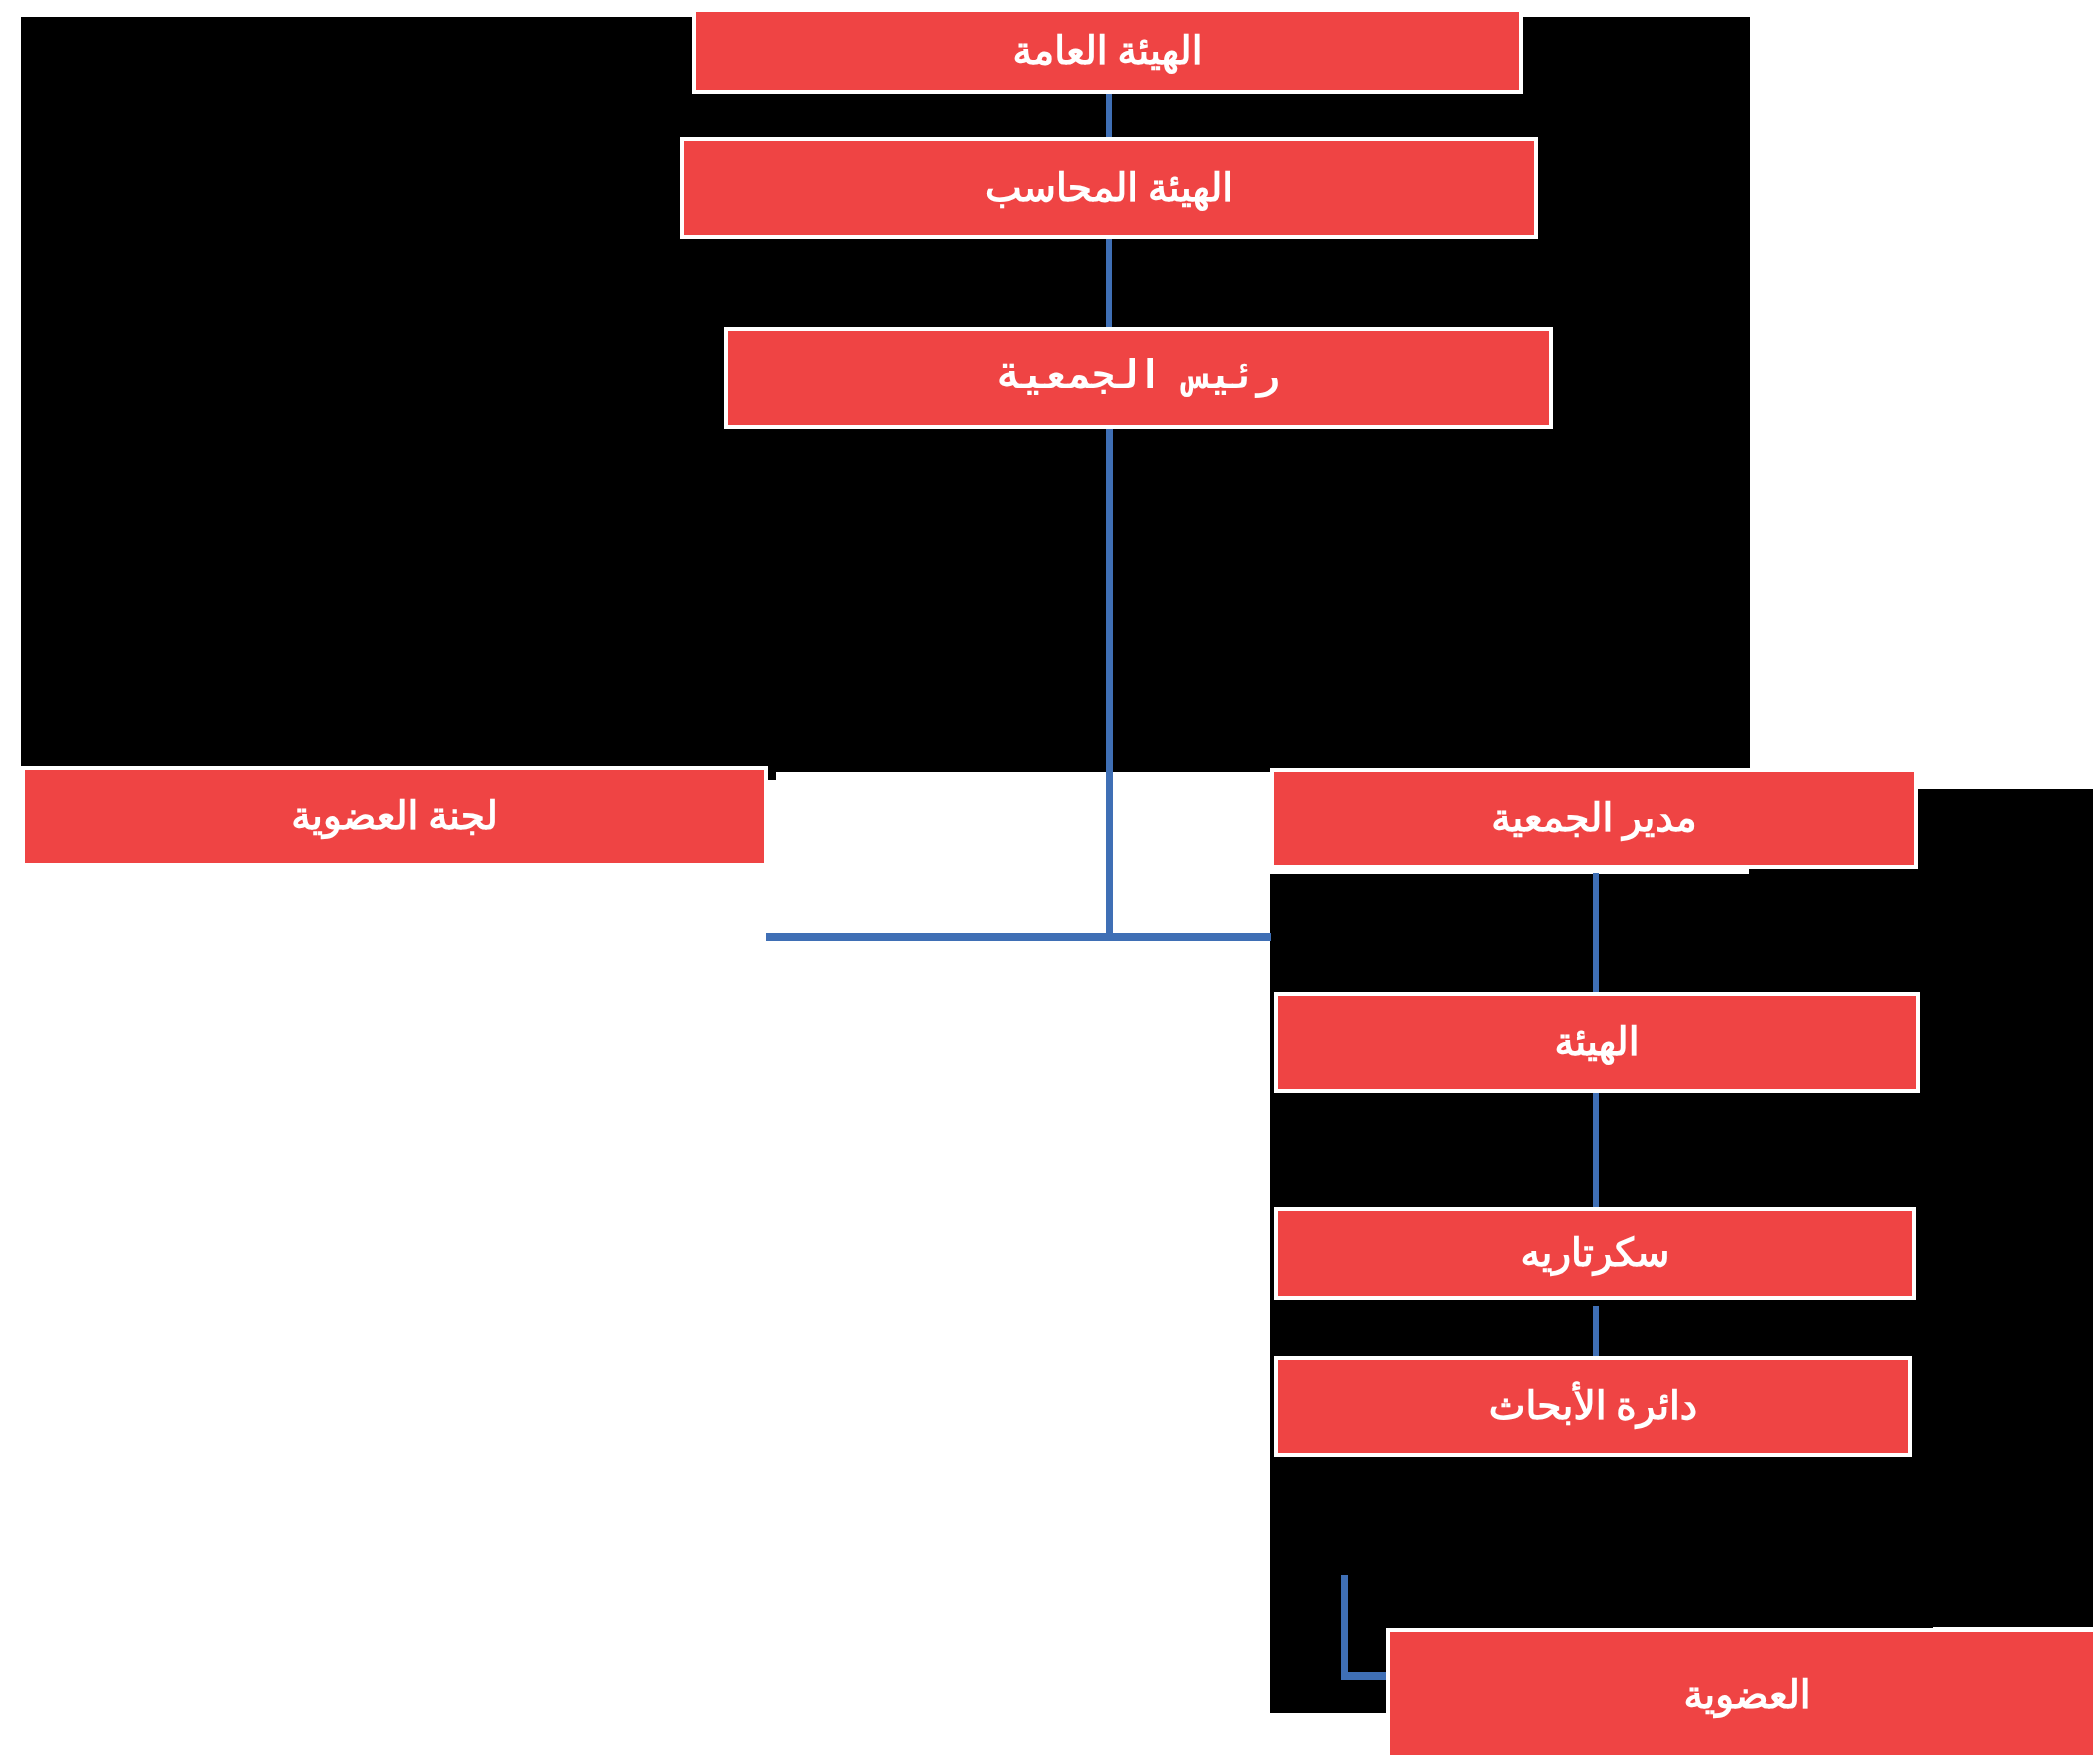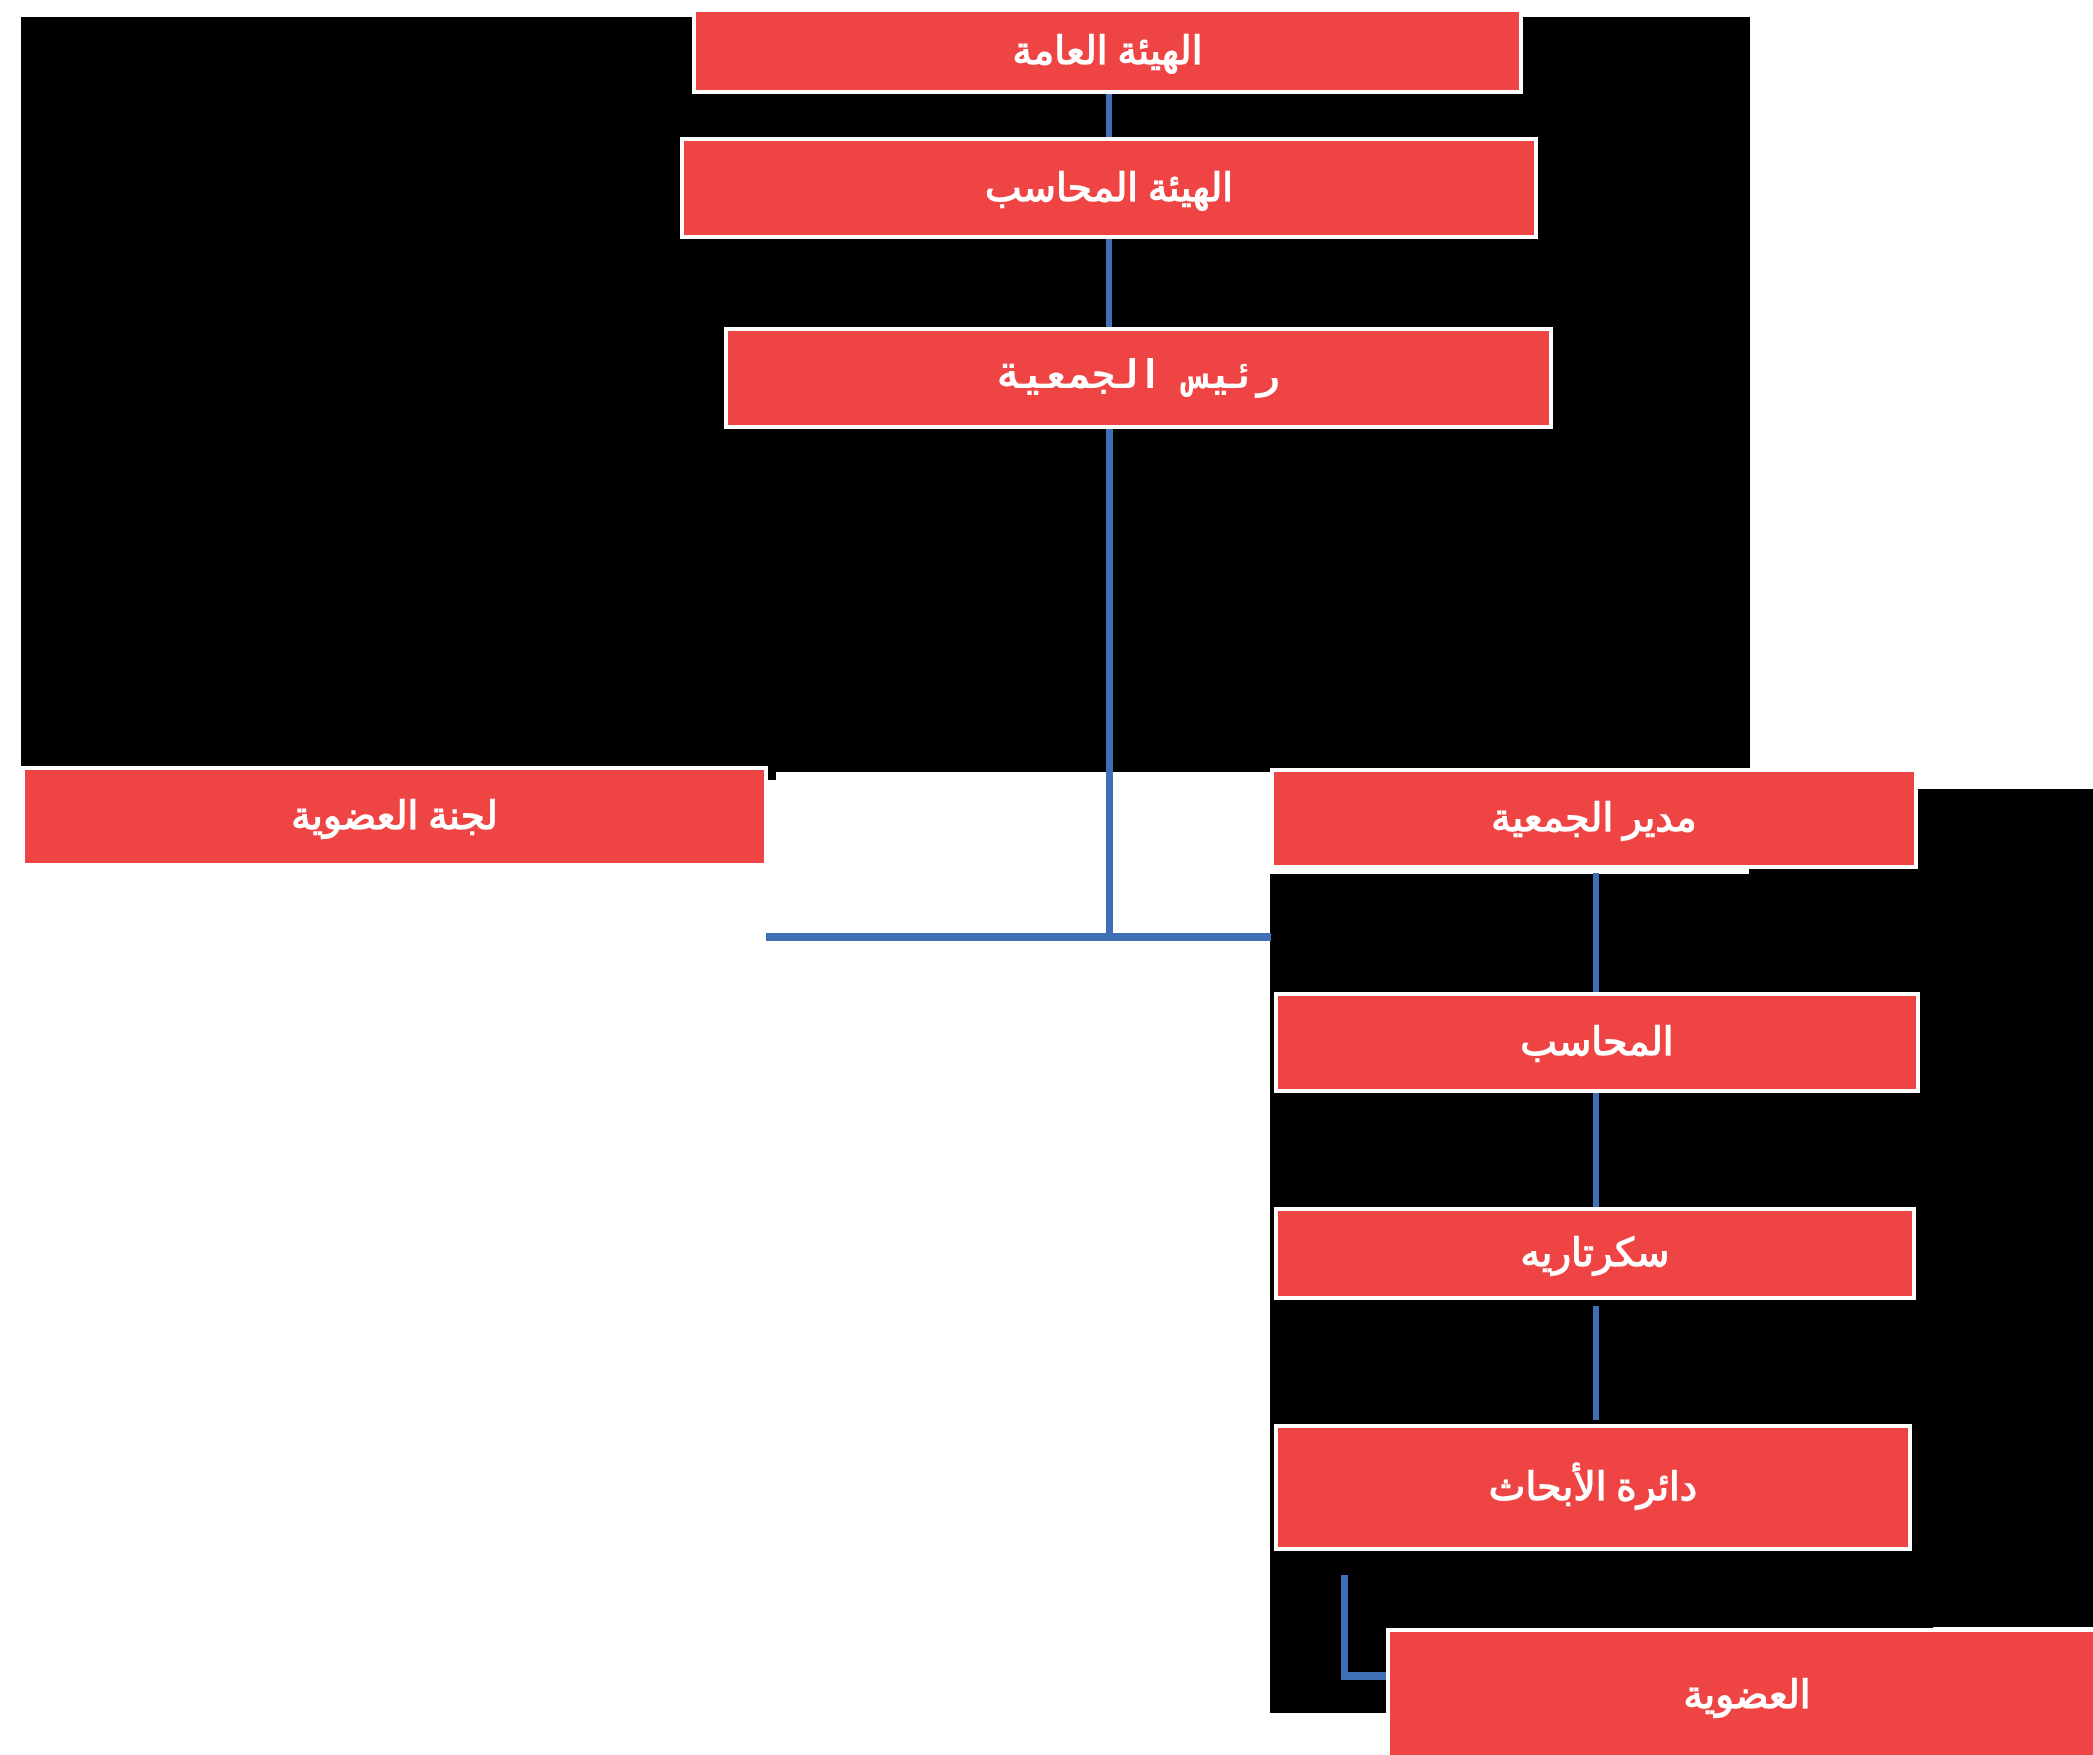--- a/index.html
+++ b/index.html
@@ -93,28 +93,28 @@
 
   <div class="node" style="left:21px; top:738px; width:747px; height:101px;margin-top:28px;">
     <span class="node-label">لجنة العضوية</span>
   </div>
 
   <div class="node" style="left:1270px; top:768px; width:648px; height:101px;">
     <span class="node-label">مدير الجمعية</span>
   </div>
 
   <div class="node" style="left:1274px; top:992px; width:646px; height:101px;">
-    <span class="node-label">المحاسب</span>
+    <span class="node-label">الهيئة</span>
   </div>
 
   <div class="node" style="left:1274px; top:1207px; width:642px; height:93px;">
     <span class="node-label">سكرتاريه</span>
   </div>
 
-  <div class="node" style="left:1274px; top:1424px; width:638px; height:127px;">
+  <div class="node" style="left:1274px; top:1356px; width:638px; height:101px;">
     <span class="node-label">دائرة الأبحاث</span>
   </div>
 
   <div class="node" style="left:1386px; top:1628px; width:722px; height:134px;">
     <span class="node-label">العضوية</span>
   </div>
 
 </div>
 
 

